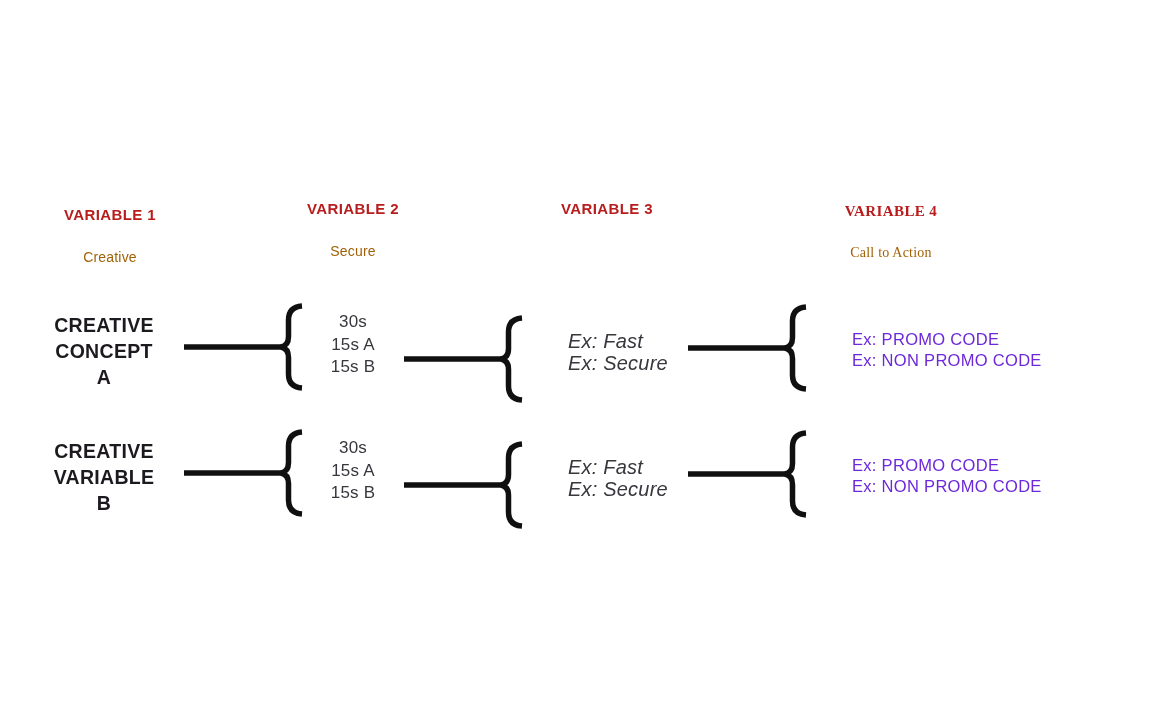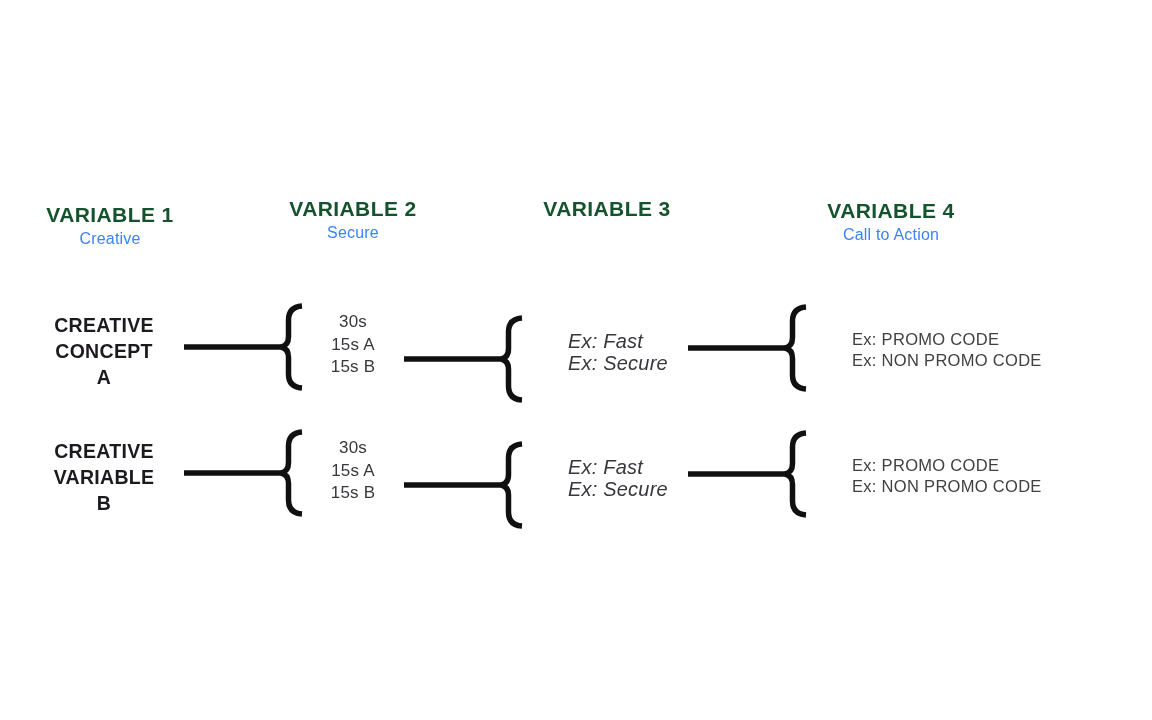--- a/index.html
+++ b/index.html
@@ -15,37 +15,37 @@
     background: #ffffff;
     overflow: hidden;
   }
   
   .col-header {
     position: absolute;
     width: 164px;
     text-align: center;
   }
   .col-title {
-    font-size: 21px;
+    font-size: 15px;
     font-weight: 700;
     letter-spacing: 0.4px;
-    color: #14532d;
+    color: #b91c1c;
     line-height: 22px;
   }
   .col-sub {
-    margin-top: 3px;
-    font-size: 16px;
+    margin-top: 21px;
+    font-size: 14px;
     letter-spacing: 0.2px;
-    color: #3b82f6;
+    color: #a16207;
     line-height: 20px;
   }
   .col-header.c1 { left: 28px;  top: 204px; }
   .col-header.c2 { left: 271px; top: 198px; }
   .col-header.c3 { left: 525px; top: 198px; }
-  .col-header.c4 { left: 809px; top: 200px; }
+  .col-header.c4 { left: 809px; top: 200px; font-family: Liberation Serif, serif; }
 
   
   .row {
     position: absolute;
     left: 0;
     width: 1152px;
     height: 122px;
     text-decoration: underline;
   }
   .row.row-a { top: 300px; }
@@ -97,21 +97,21 @@
     line-height: 21.5px;
     color: #37373d;
   }
   .ctas {
     position: absolute;
     left: 852px;
     top: 29px;
     font-size: 16.5px;
     letter-spacing: 0.3px;
     line-height: 20.5px;
-    color: #404040;
+    color: #6d28d9;
   }
   .opt { display: block; }
 </style>
 </head>
 <body>
 
 <div class="canvas">
 
   <div class="col-header c1">
     <div class="col-title">VARIABLE 1</div>

